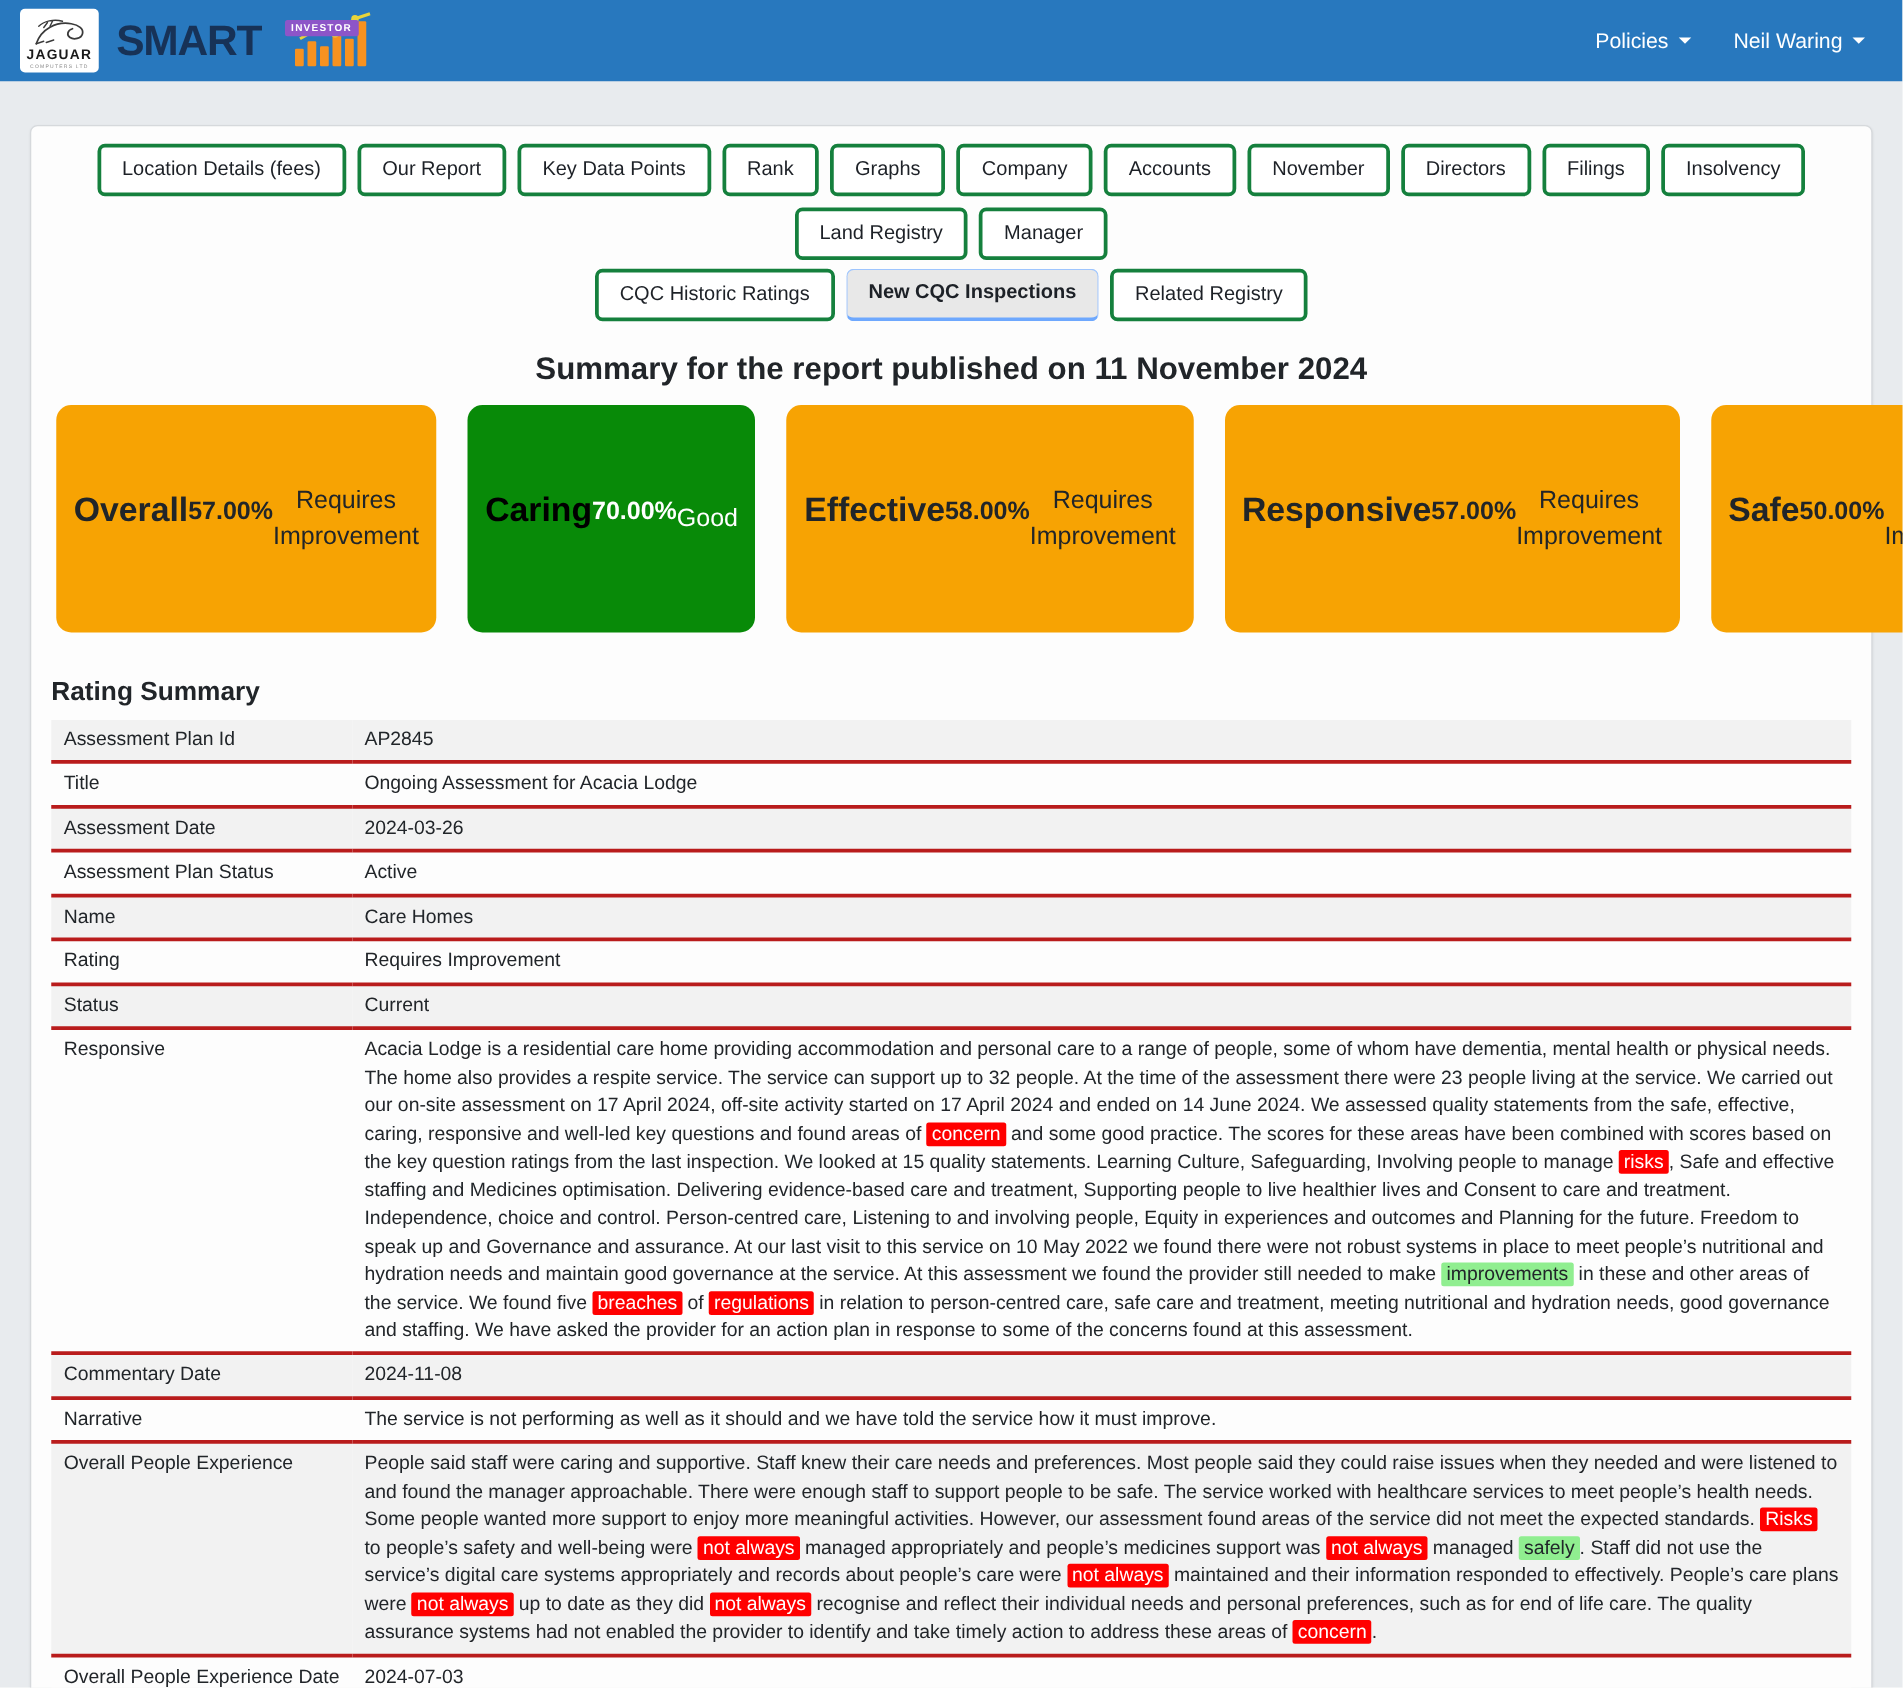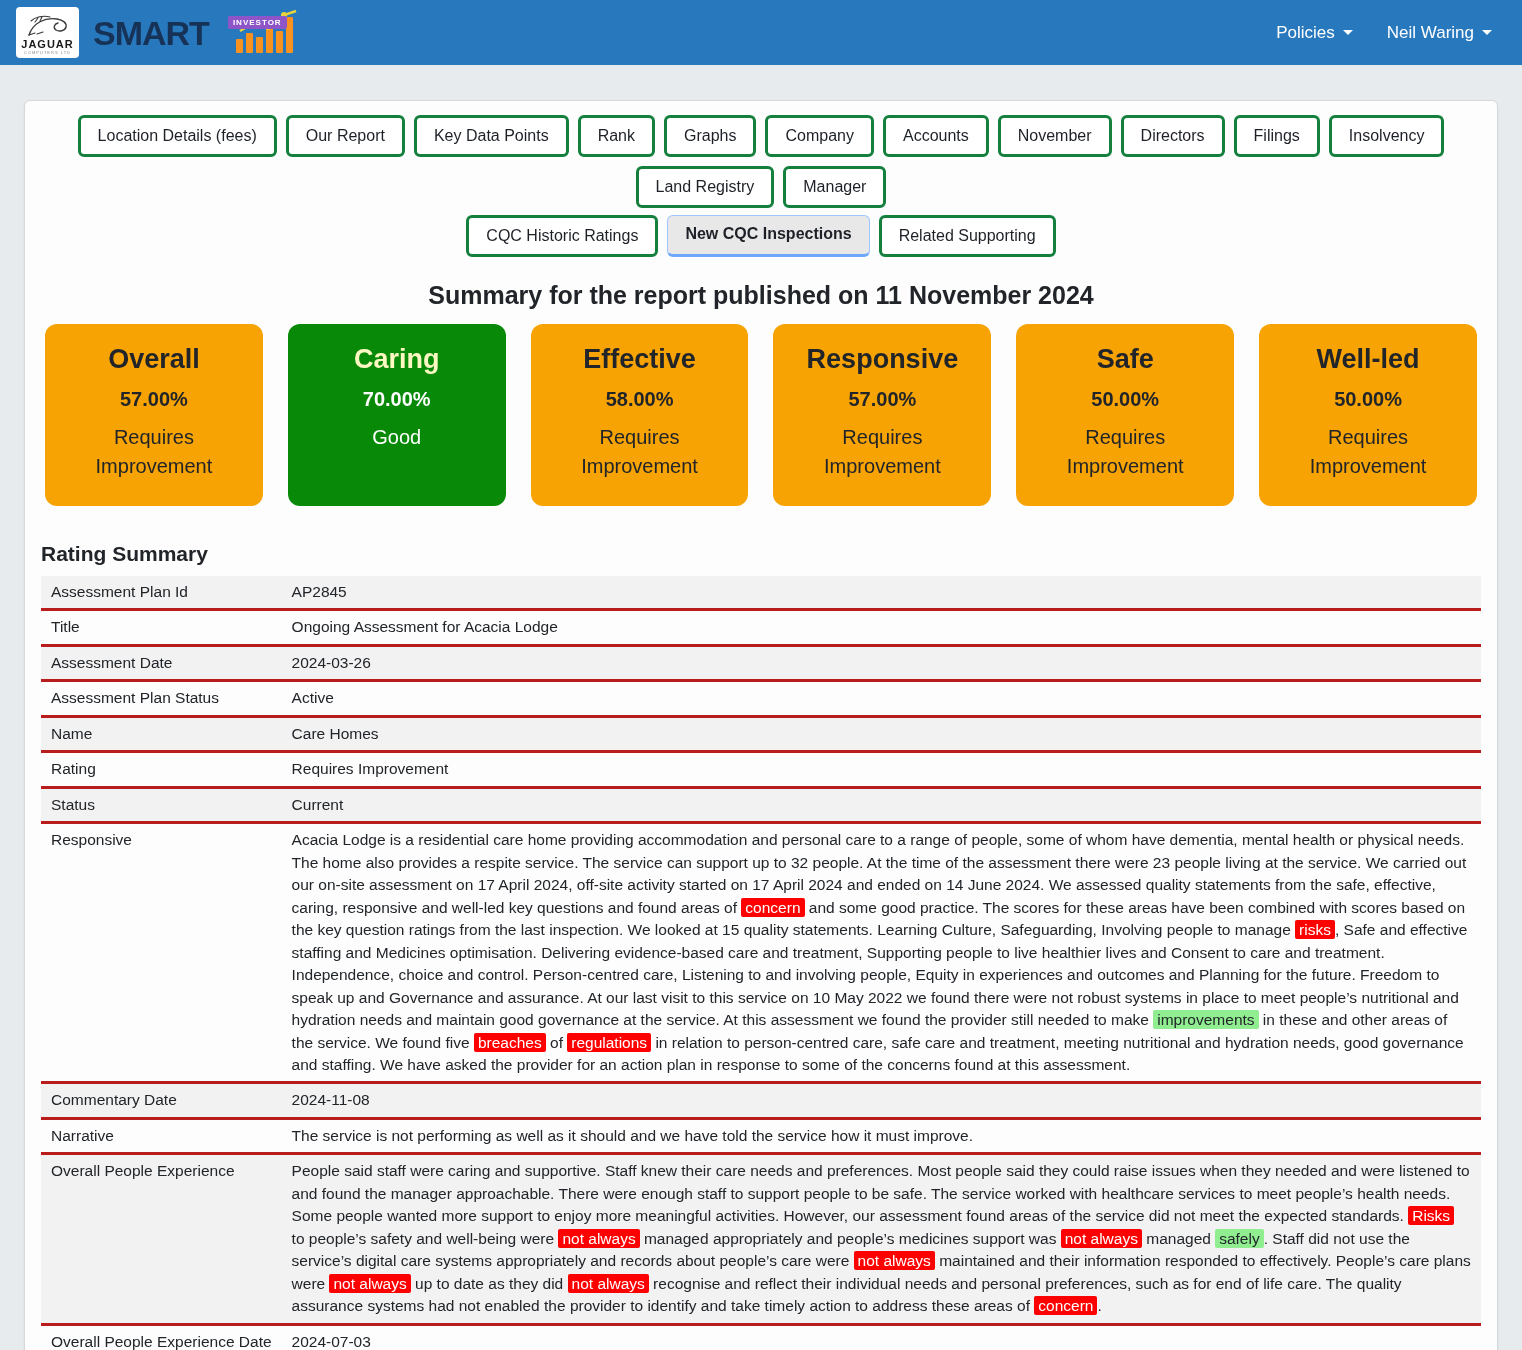--- a/index.html
+++ b/index.html
@@ -61,26 +61,26 @@
     border: 1px solid #9ec5fe; border-bottom: 3px solid #6ea8fe;
   }
 
   
   .summary-heading { text-align: center; font-size: 25px; font-weight: 700; margin: 24px 0 14px; color: #212529; }
 
   
   .cards { display: flex; gap: 25px; padding: 0 4px; margin-bottom: 22px; }
   .rating-card {
     flex: 1; border-radius: 12px; min-height: 182px; text-align: center;
-    padding: 20px 14px; display: flex; flex-direction: column; align-items: center;
+    padding: 20px 14px; display: flex; flex-direction: row; align-items: center;
   }
   .rating-card.orange { background: #f7a303; color: #212529; }
   .rating-card.green  { background: #088a08; color: #ffffff; }
   .card-title { font-size: 27px; font-weight: 800; margin-bottom: 13px; }
-  .rating-card.green .card-title { color: #fef9c3; }
+  .rating-card.green .card-title { color: #000000; }
   .card-percent { font-size: 20px; font-weight: 700; margin-bottom: 12px; }
   .card-rating { font-size: 20px; font-weight: 500; line-height: 1.45; max-width: 150px; }
 
   
   .section-heading { font-size: 21px; font-weight: 700; margin: 14px 0 10px 0; }
   table.summary { width: 100%; border-collapse: collapse; font-size: 15.5px; }
   table.summary tr { border-bottom: 3px solid #b91c1c; }
   table.summary tr:nth-child(odd) { background: #f2f2f2; }
   table.summary tr:nth-child(even) { background: #fdfdfd; }
   table.summary td { padding: 5px 10px; vertical-align: top; line-height: 1.45; }
@@ -161,21 +161,21 @@
           <div class="tab">November</div>
           <div class="tab">Directors</div>
           <div class="tab">Filings</div>
           <div class="tab">Insolvency</div>
           <div class="tab">Land Registry</div>
           <div class="tab">Manager</div>
         </div>
       <div class="tabs-row" id="tabs2">
           <div class="tab">CQC Historic Ratings</div>
           <div class="tab active">New CQC Inspections</div>
-          <div class="tab">Related Supporting</div>
+          <div class="tab">Related Registry</div>
         </div>
 
       <h2 class="summary-heading">Summary for the report published on 11 November 2024</h2>
 
       <div class="cards" id="cards">
           <div class="rating-card orange">
             <div class="card-title">Overall</div>
             <div class="card-percent">57.00%</div>
             <div class="card-rating">Requires Improvement</div>
           </div>

